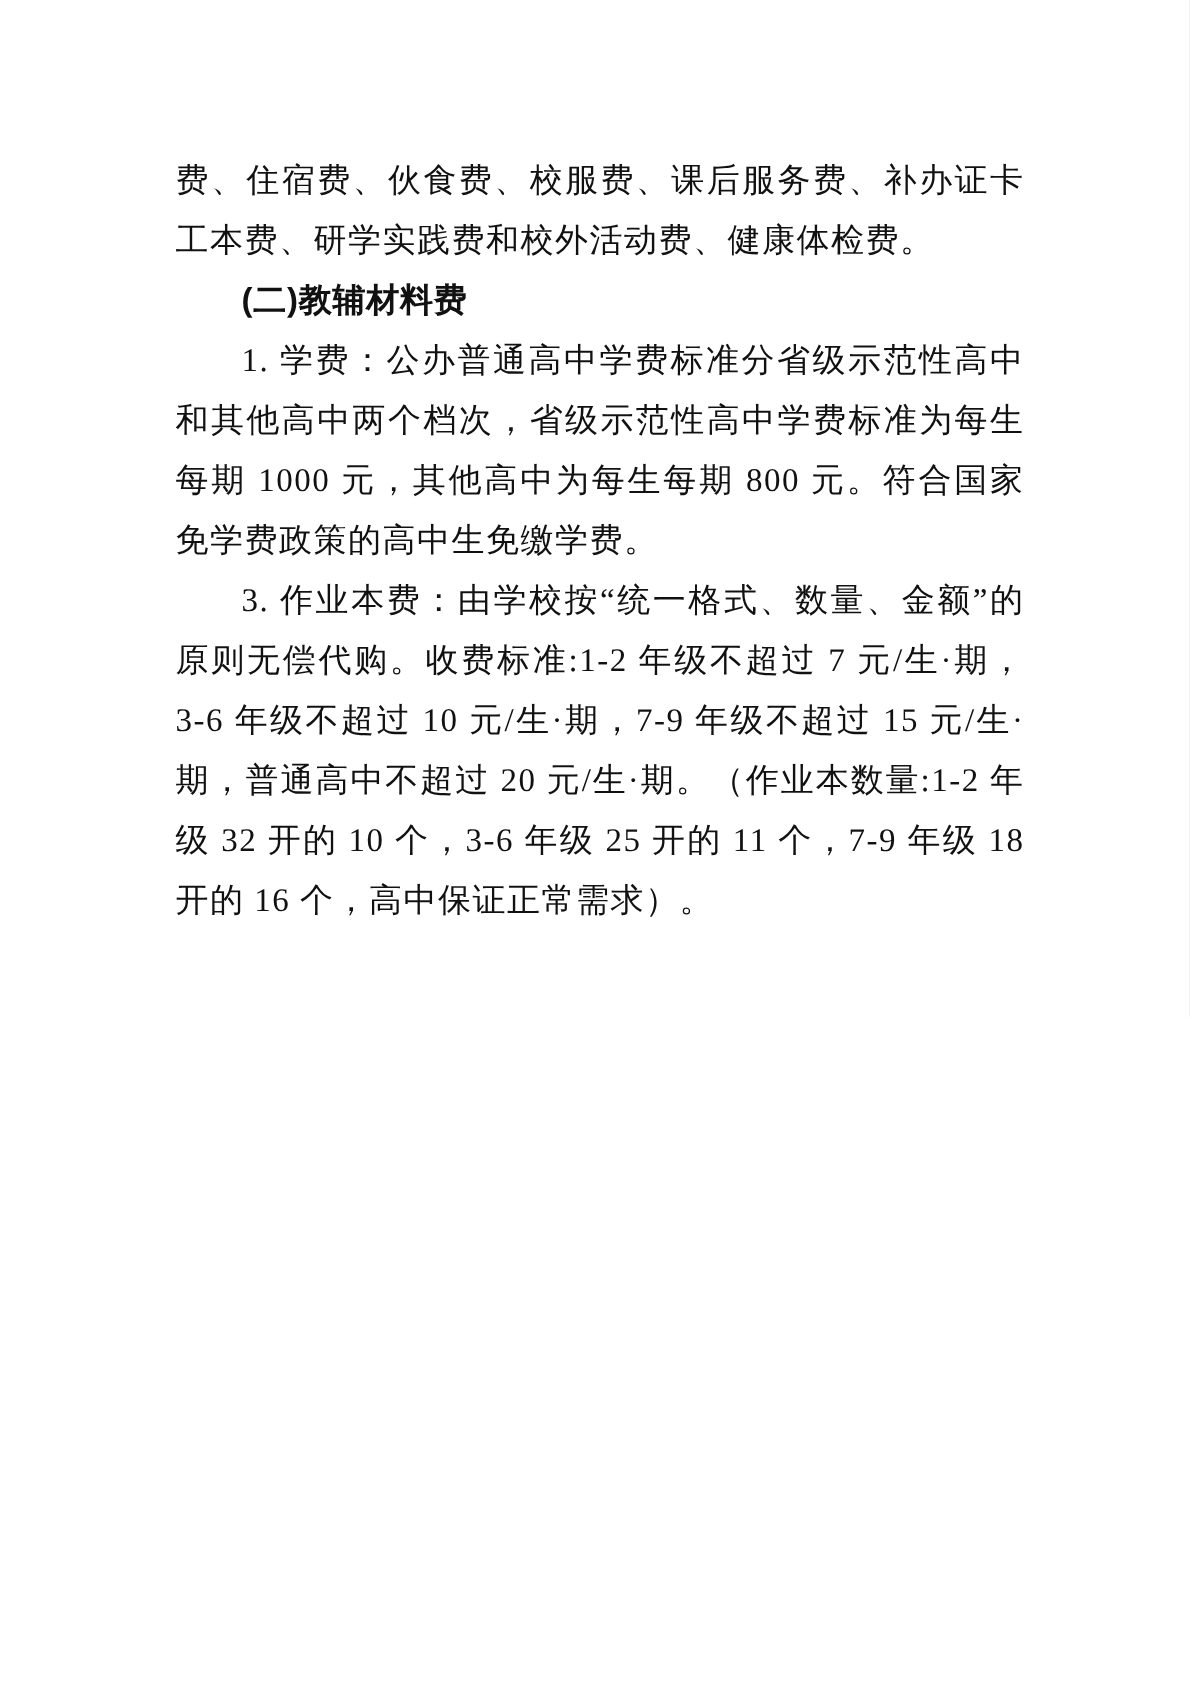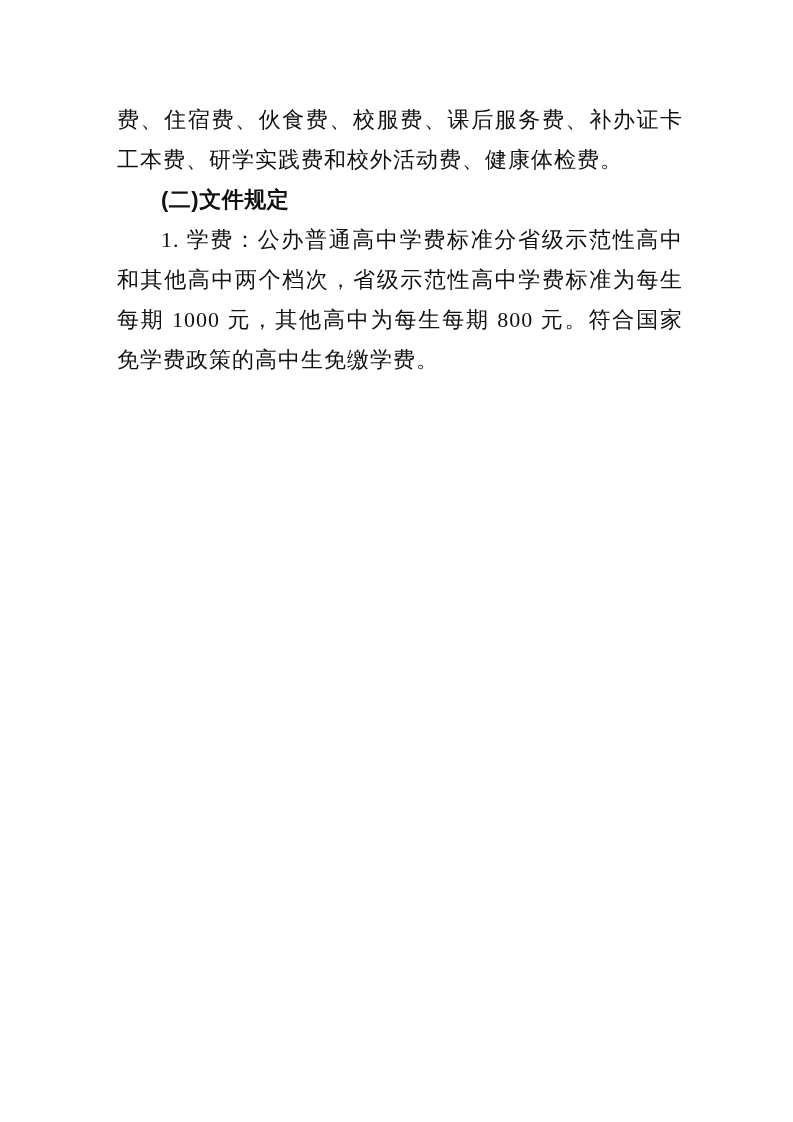--- a/index.html
+++ b/index.html
@@ -42,16 +42,17 @@
     font-weight: 700;
     letter-spacing: 0.5px;
   }
 </style>
 </head>
 <body>
 
 <div class="page">
   <main class="content" id="doc-body">
       <p class="para-continuation">费、住宿费、伙食费、校服费、课后服务费、补办证卡工本费、研学实践费和校外活动费、健康体检费。</p>
-      <p class="para-heading">(二)文件规定</p>
+      <p class="para-heading">(二)教辅材料费</p>
       <p class="para-body">1. 学费：公办普通高中学费标准分省级示范性高中和其他高中两个档次，省级示范性高中学费标准为每生每期 1000 元，其他高中为每生每期 800 元。符合国家免学费政策的高中生免缴学费。</p>
+      <p class="para-body">3. 作业本费：由学校按“统一格式、数量、金额”的原则无偿代购。收费标准:1-2 年级不超过 7 元/生·期，3-6 年级不超过 10 元/生·期，7-9 年级不超过 15 元/生·期，普通高中不超过 20 元/生·期。（作业本数量:1-2 年级 32 开的 10 个，3-6 年级 25 开的 11 个，7-9 年级 18 开的 16 个，高中保证正常需求）。</p>
     </main>
 </div>
 
 </body></html>

